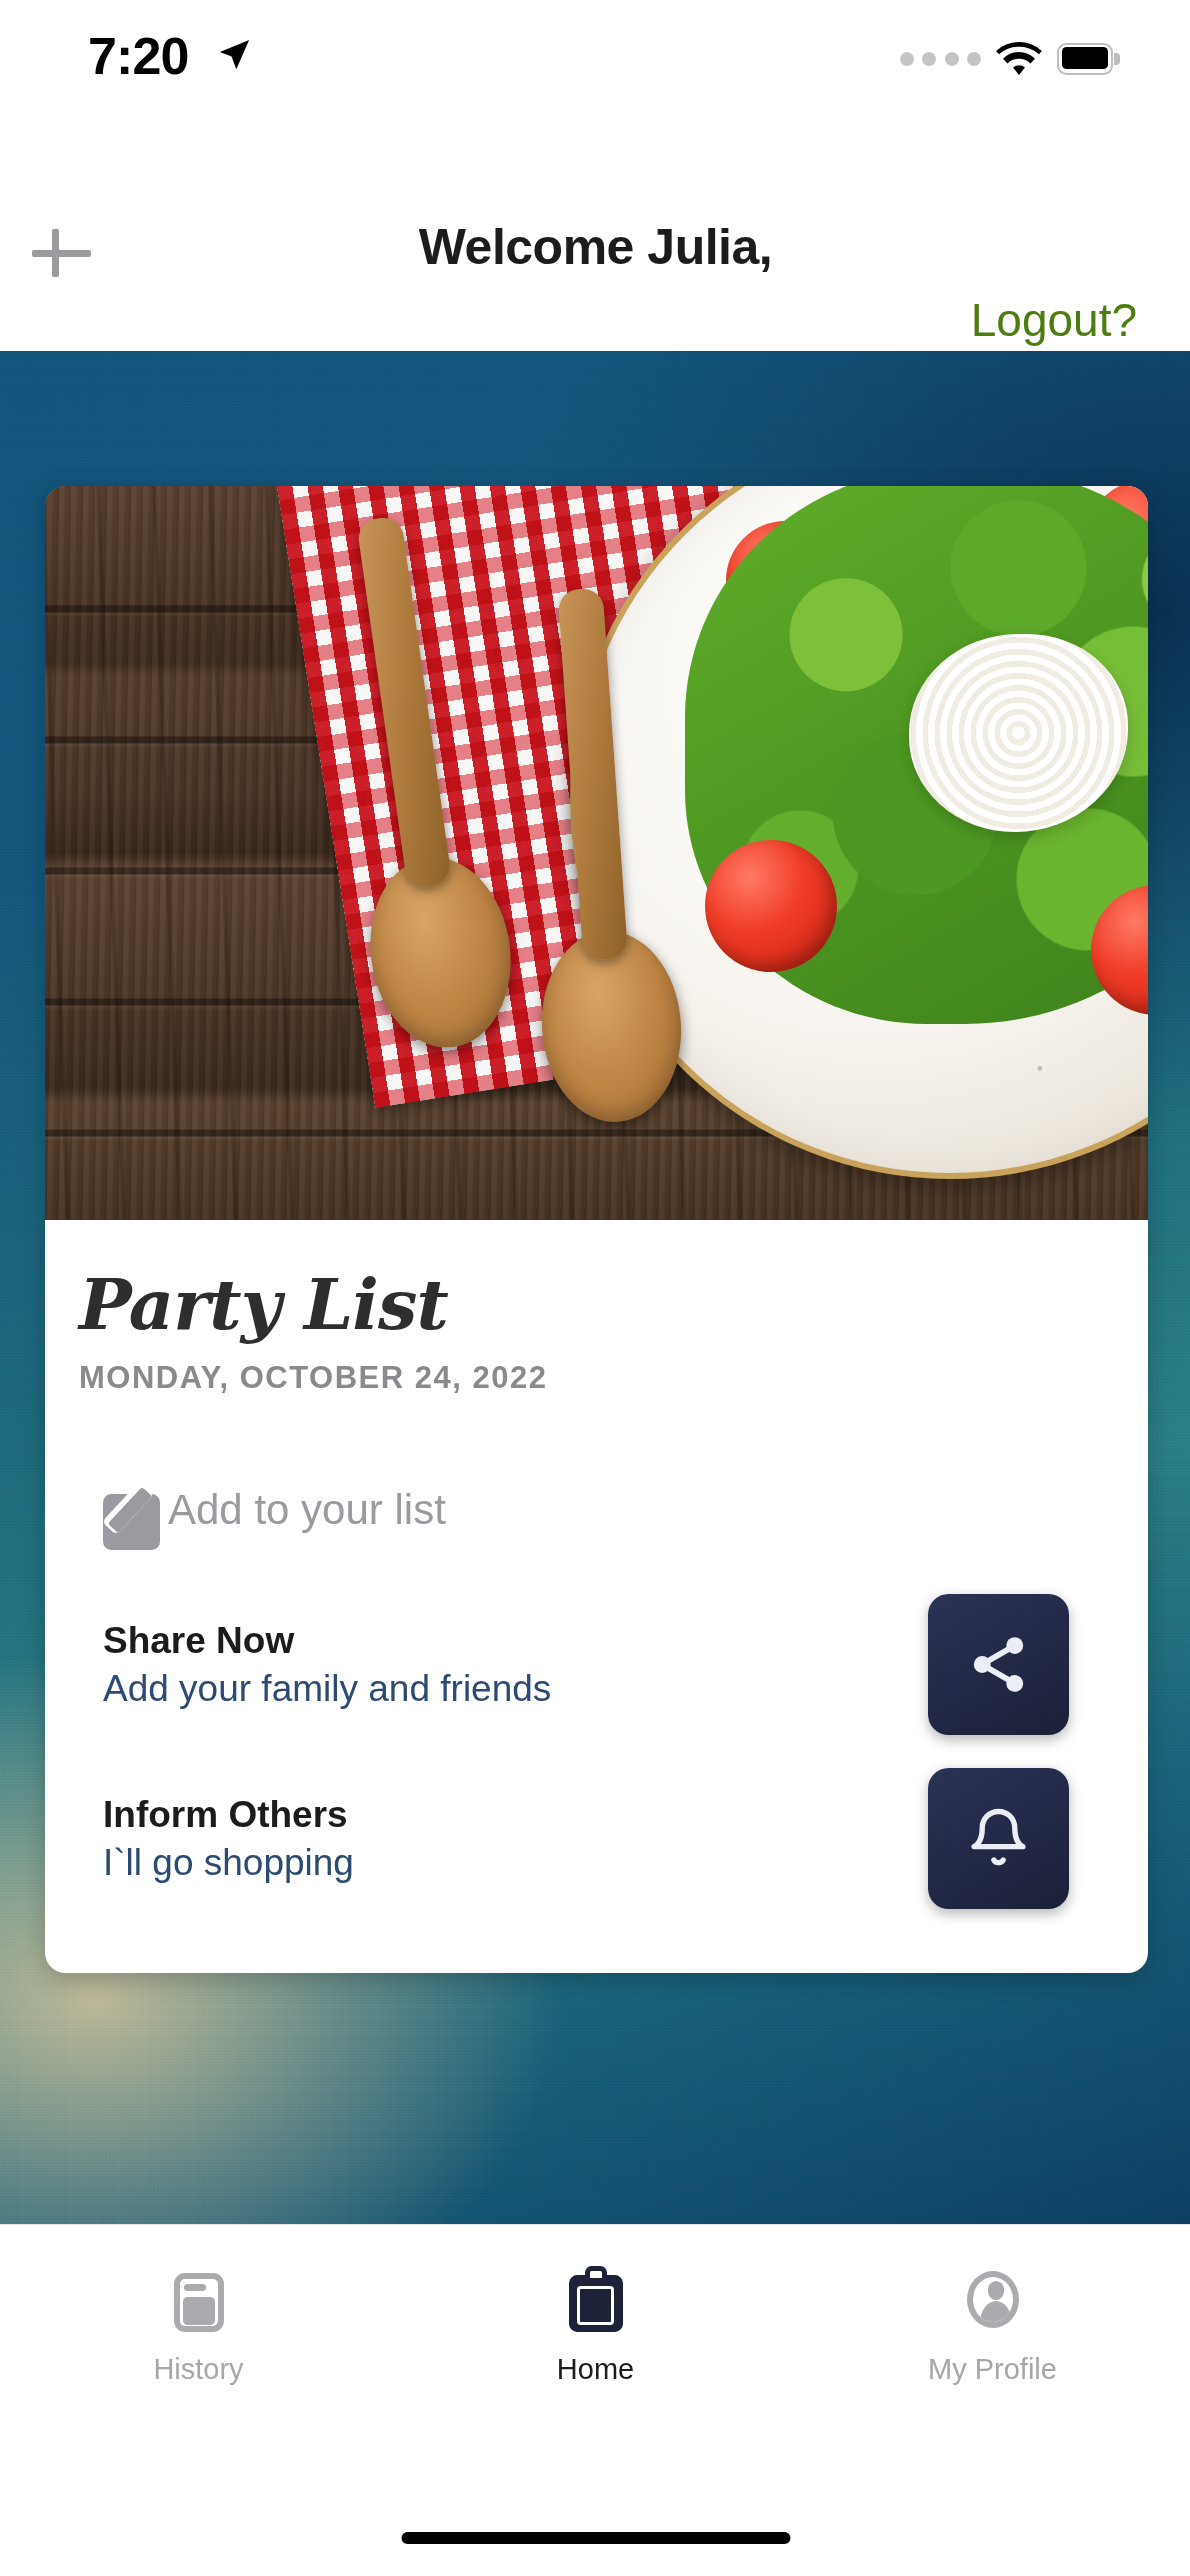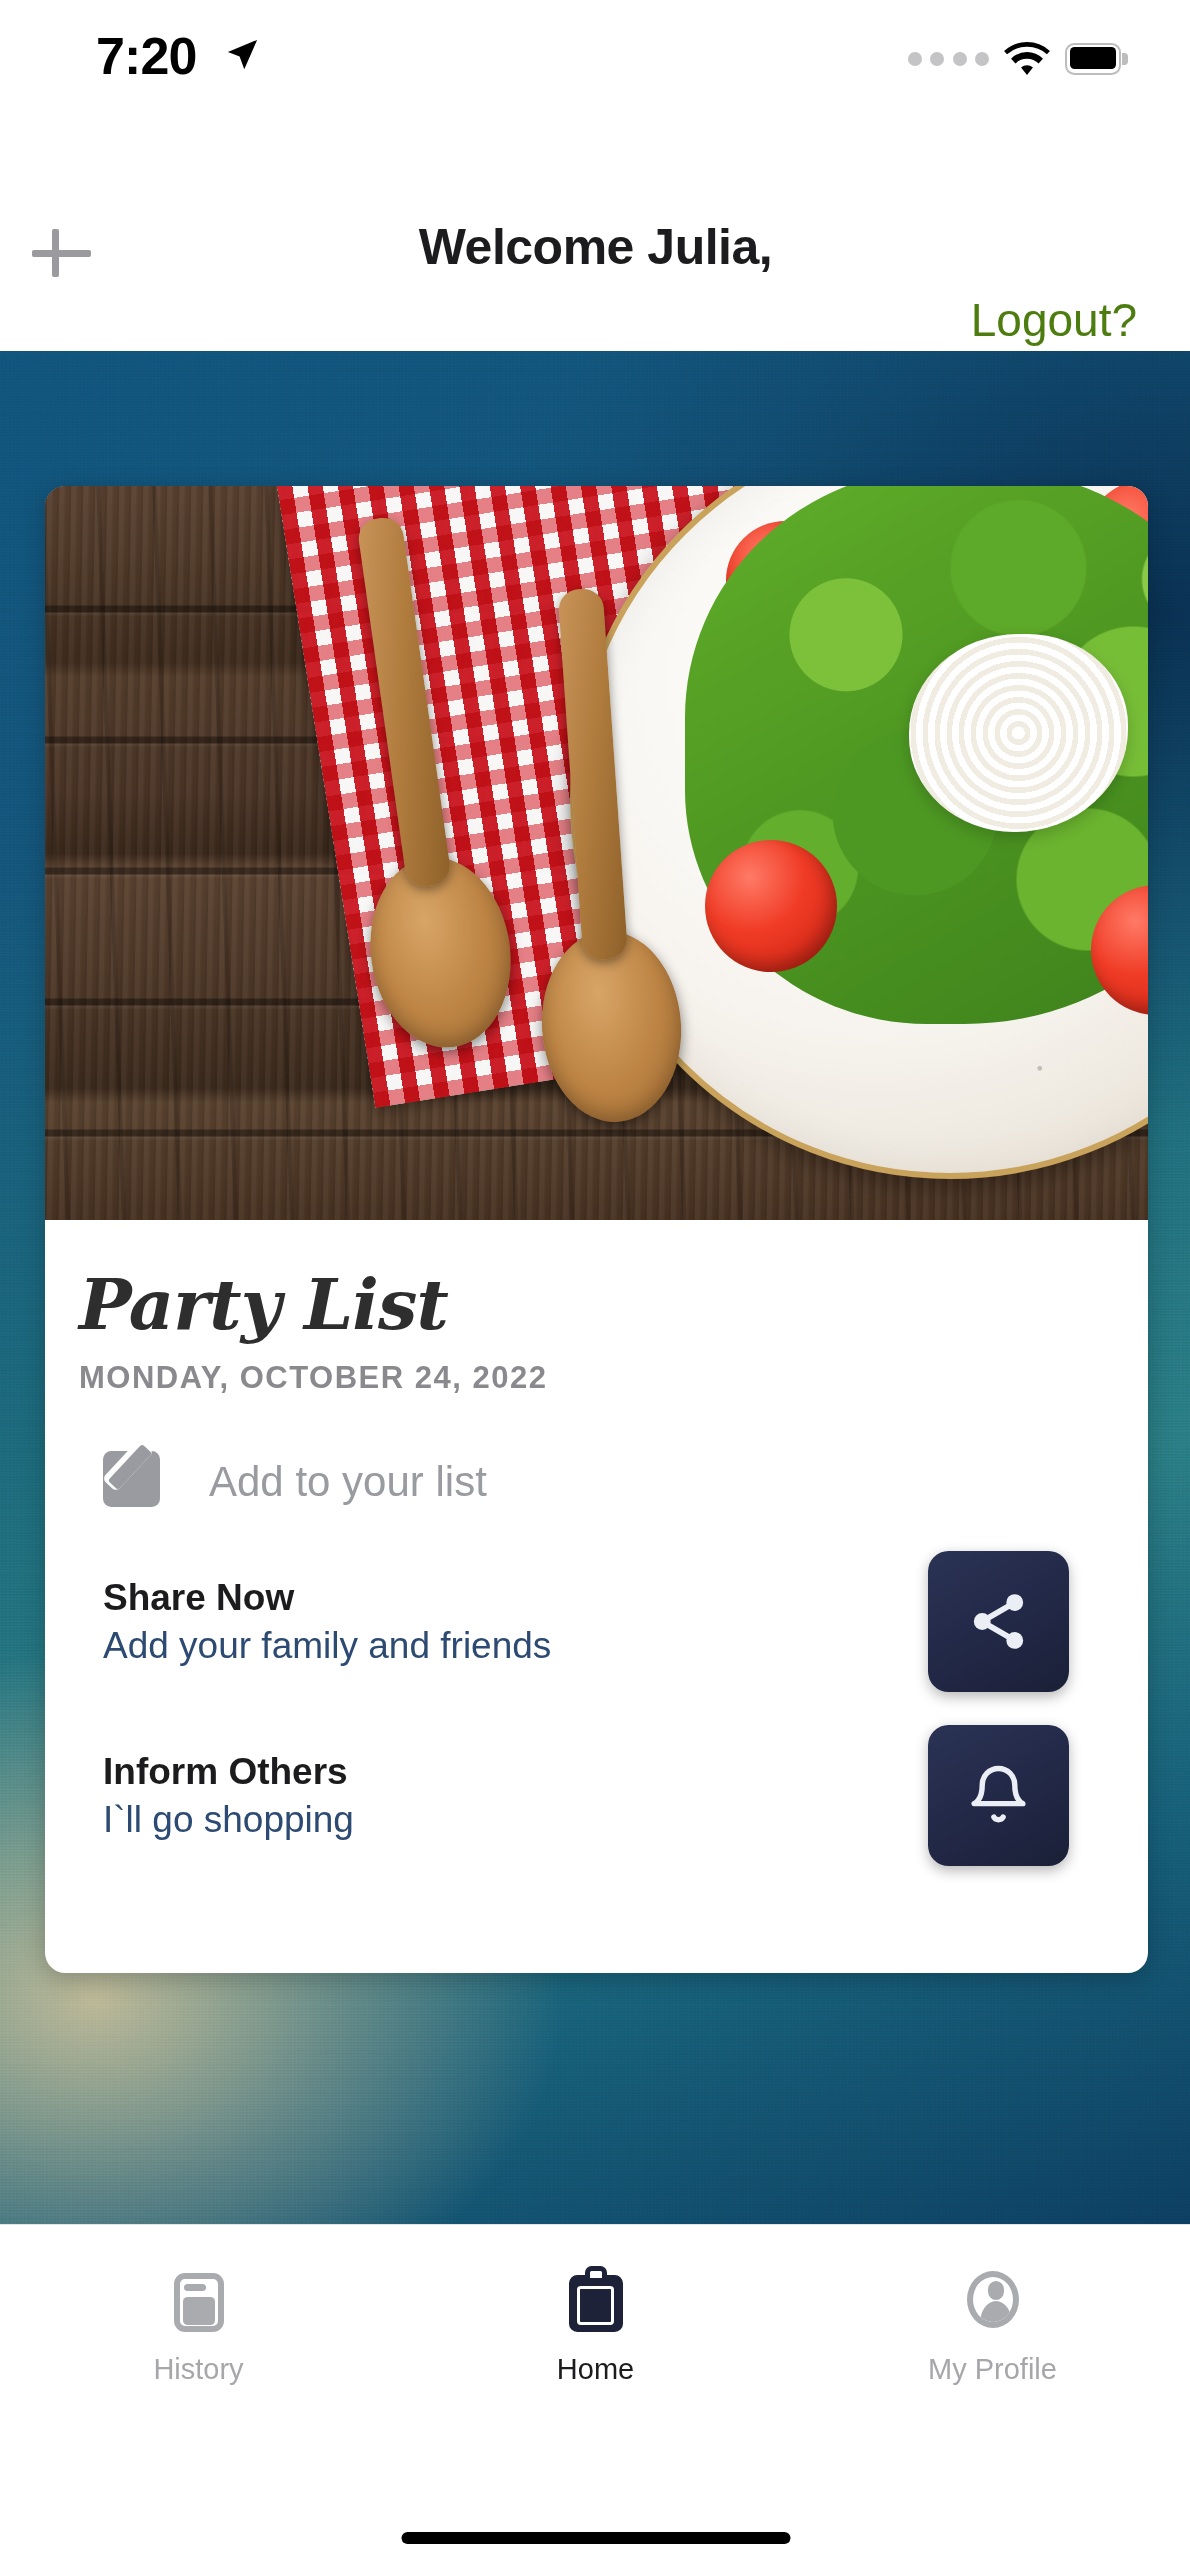--- a/index.html
+++ b/index.html
@@ -6,21 +6,21 @@
   html, body {
     width:1191px; height:2576px;
     font-family:"Liberation Sans", sans-serif;
     background:#ffffff;
     overflow:hidden;
   }
   #screen { position:relative; width:1191px; height:2576px; overflow:hidden; background:#fff; }
 
   
   .statusbar{
-    position:absolute; left:8px; top:0; width:1172px; height:121px;
+    position:absolute; left:0; top:0; width:1172px; height:121px;
     background:#ffffff; z-index:30;
   }
   .sb-time{
     position:absolute; left:88px; top:26px;
     font-size:52px; font-weight:600; color:#000; letter-spacing:-0.9px;
   }
   .sb-loc{ position:absolute; left:215px; top:35px; width:39px; height:39px; }
   .sb-right{
     position:absolute; right:54px; top:41px;
     display:flex; align-items:center; gap:15px;
@@ -185,22 +185,22 @@
     font-family:"DejaVu Serif", serif;
     font-size:70px; font-weight:700; font-style:italic;
     color:#2e2e2e; letter-spacing:-0.9px; line-height:1.0;
   }
   .party-date{
     margin-top:20.4px; font-size:31px; font-weight:700; color:#8a8a8e;
     letter-spacing:1.5px;
   }
 
   .addrow{
-    display:flex; align-items:flex-end; gap:41px;
-    margin:47px 0 0 24px; cursor:text;
+    display:flex; align-items:flex-start; 
+    margin:90px 0 0 24px; cursor:text;
   }
   .edit-icon{
     width:65px; height:63px; flex:0 0 auto; position:relative;
   }
   .edit-icon .sq{
     position:absolute; left:0; top:7.4px; width:57px; height:56px;
     background:#9a9ba0; border-radius:8.3px;
   }
   .edit-icon .pen{
     position:absolute; left:20.4px; top:-1.9px; width:14px; height:50px;

